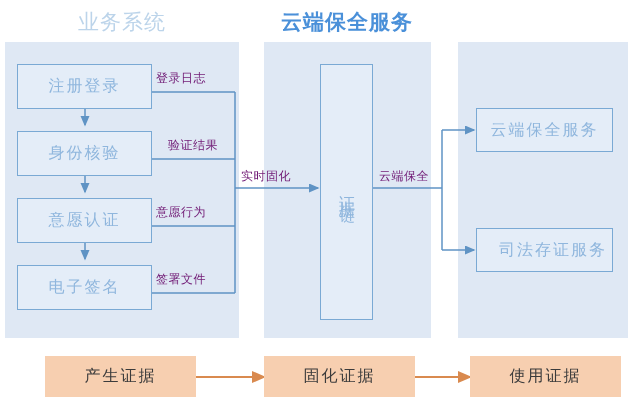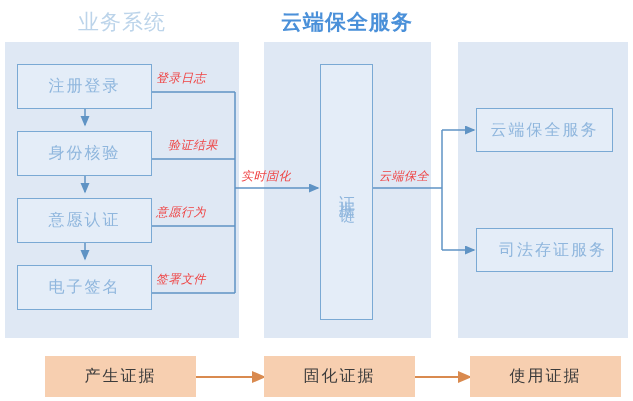--- a/index.html
+++ b/index.html
@@ -56,24 +56,23 @@
     font-size:16px;
   }
 
   
   #wires{position:absolute;left:0;top:0;width:633px;height:401px;pointer-events:none;}
 
   
   .wlabel{
     position:absolute;
     font-size:12px;
-    color:#ef4444;
+    color:#701a75;
     letter-spacing:0.5px;
     white-space:nowrap;
-    font-style:italic;
   }
 
   
   .obox{
     position:absolute;
     box-sizing:border-box;
     background:#f7cfb0;
     border-radius:0;
     color:#3b3b3b;
     font-size:16px;

